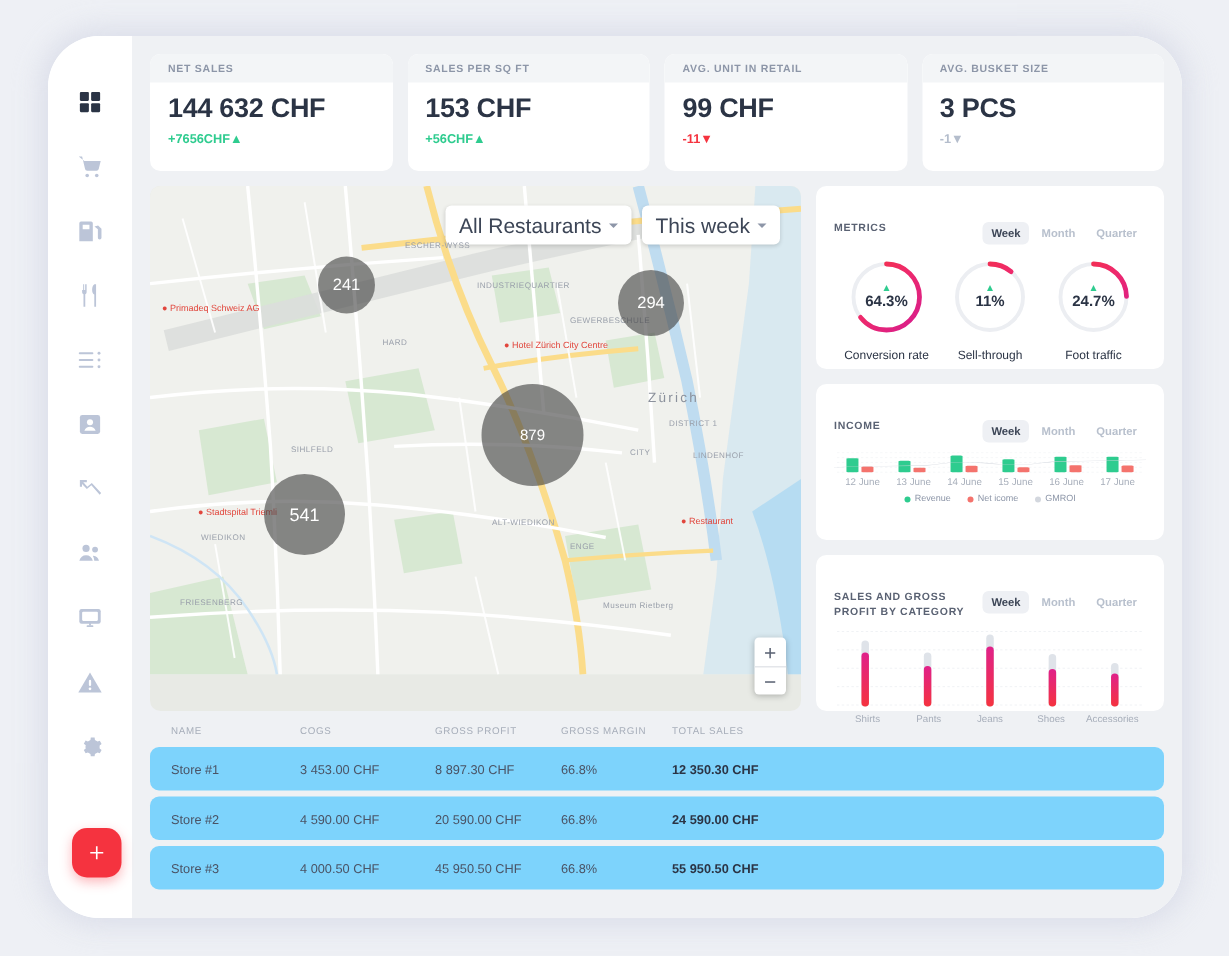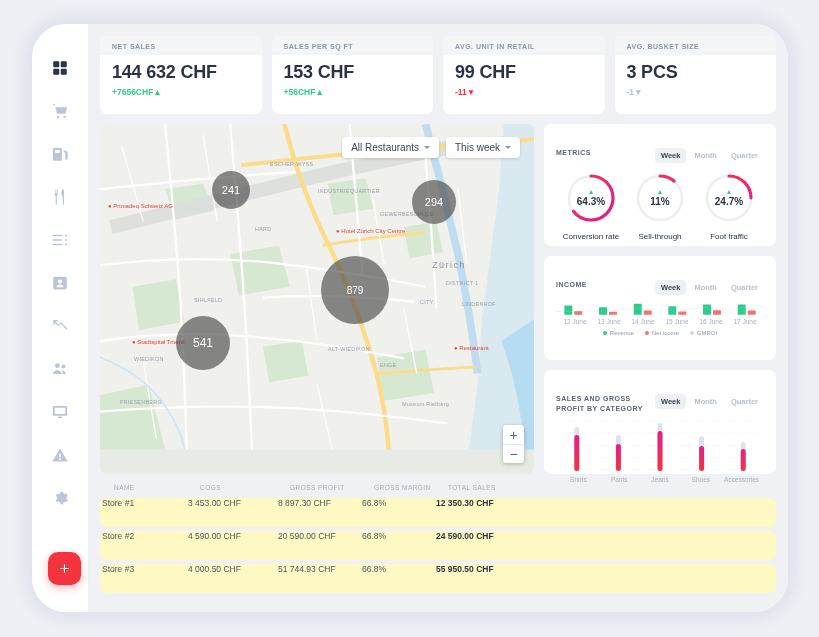--- a/index.html
+++ b/index.html
@@ -97,21 +97,21 @@
   .right-col { width: 232px; display: flex; flex-direction: column; gap: 10px; }
 
   
   .map-bg { position: absolute; inset: 0; }
   .map-controls {
     position: absolute; top: 13px; left: 0; right: 0;
     display: flex; justify-content: flex-end; gap: 7px; padding-right: 14px;
   }
   .pill {
     background: #fff; border-radius: 4px;
-    padding: 5px 9px; font-size: 10px; color: #3c4556;
+    padding: 5px 9px; font-size: 14px; color: #3c4556;
     display: flex; align-items: center; gap: 5px;
     box-shadow: 0 1px 3px rgba(0,0,0,.16);
     cursor: pointer; white-space: nowrap;
   }
   .caret {
     width: 0; height: 0;
     border-left: 3px solid transparent; border-right: 3px solid transparent;
     border-top: 3.5px solid #8d96a8;
   }
   .cluster {
@@ -183,23 +183,23 @@
   .cat-axis { display: flex; justify-content: space-between; padding: 0 2px; }
   .cat-axis span { font-size: 6.5px; color: #a7aeba; flex: 1; text-align: center; }
 
   
   .table-card { height: 116px; display: flex; flex-direction: column; }
   .thead { display: flex; padding: 0 14px 7px 14px; }
   .thead span {
     font-size: 6.5px; color: #a7aeba; letter-spacing: .07em; font-weight: normal;
   }
   .trow {
-    display: flex; 
-    background: #fef9c3; border-radius: 6px;
-    height: 29px; padding: 0 2px; margin-bottom: 4px;
+    display: flex; align-items: center;
+    background: #7dd3fc; border-radius: 6px;
+    height: 29px; padding: 0 14px; margin-bottom: 4px;
   }
   .trow span { font-size: 8.5px; color: #4a5365; }
   .trow span.total { font-weight: bold; color: #2b3445; }
   .c1 { flex: 0 0 86px; }
   .c2 { flex: 0 0 90px; }
   .c3 { flex: 0 0 84px; }
   .c4 { flex: 0 0 74px; }
   .c5 { flex: 1; }
 </style>
 </head>
@@ -624,21 +624,21 @@
           <div class="trow">
             <span class="c1">Store #2</span>
             <span class="c2">4 590.00 CHF</span>
             <span class="c3">20 590.00 CHF</span>
             <span class="c4">66.8%</span>
             <span class="c5 total">24 590.00 CHF</span>
           </div>
           <div class="trow">
             <span class="c1">Store #3</span>
             <span class="c2">4 000.50 CHF</span>
-            <span class="c3">51 744.93 CHF</span>
+            <span class="c3">45 950.50 CHF</span>
             <span class="c4">66.8%</span>
             <span class="c5 total">55 950.50 CHF</span>
           </div>
         </div>
     </div>
 
   </div>
 </div>
 
 </body></html>

